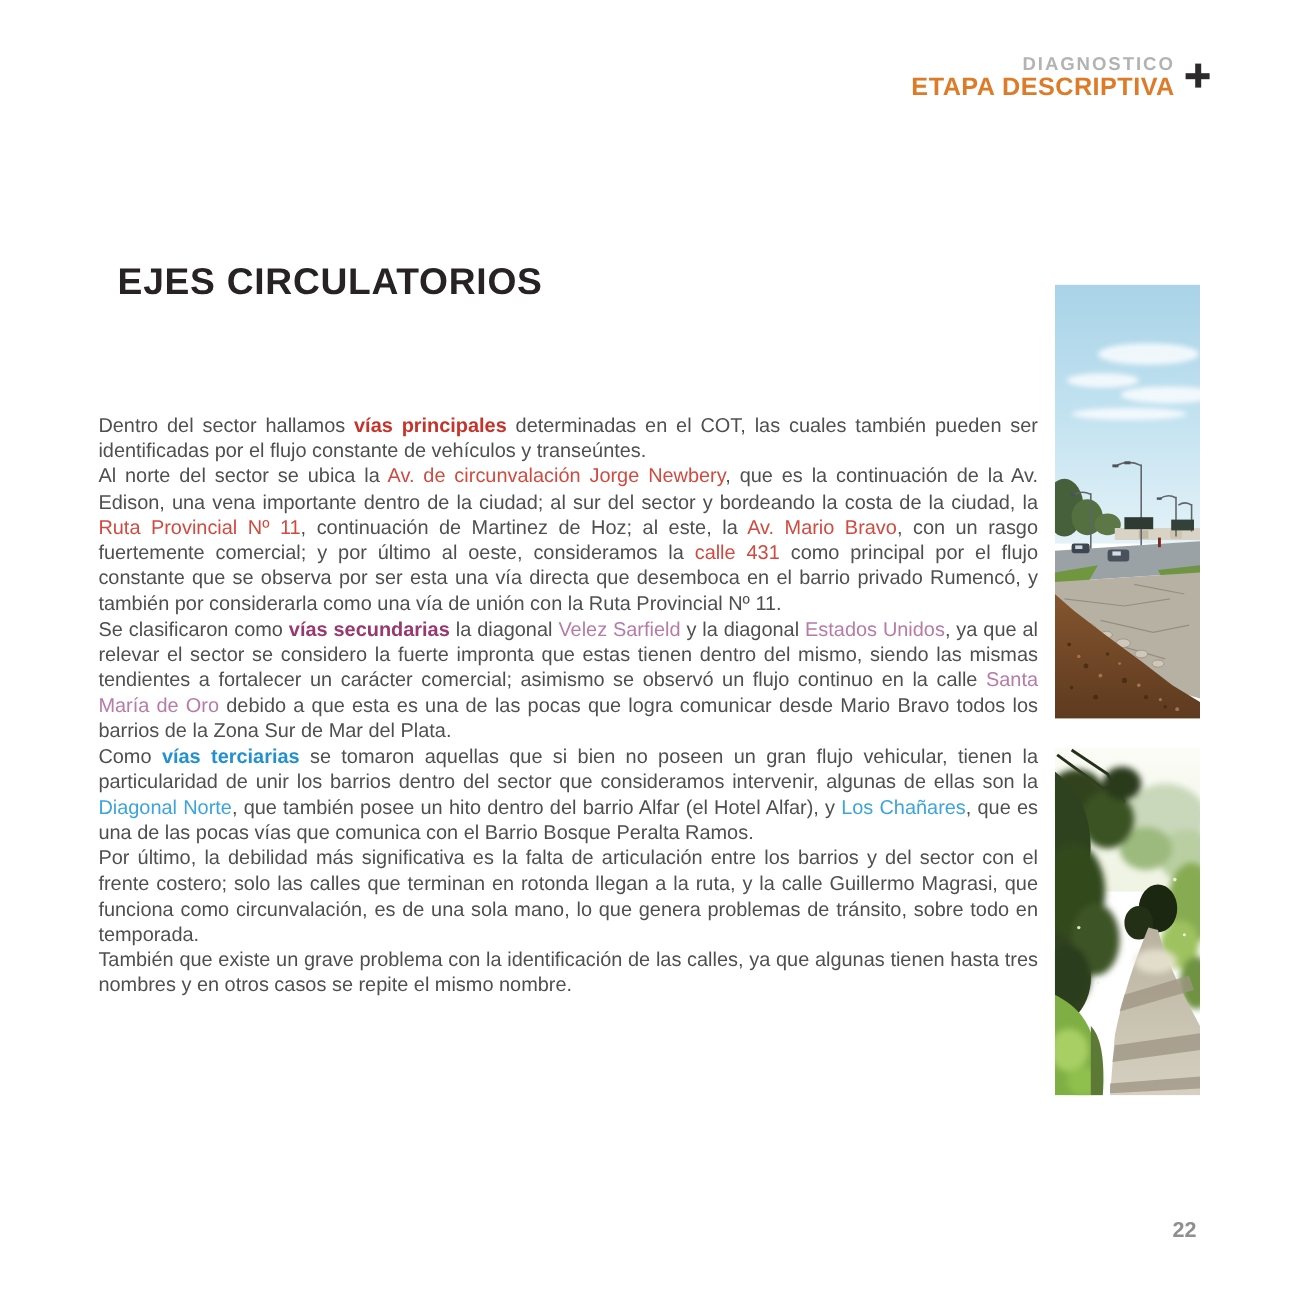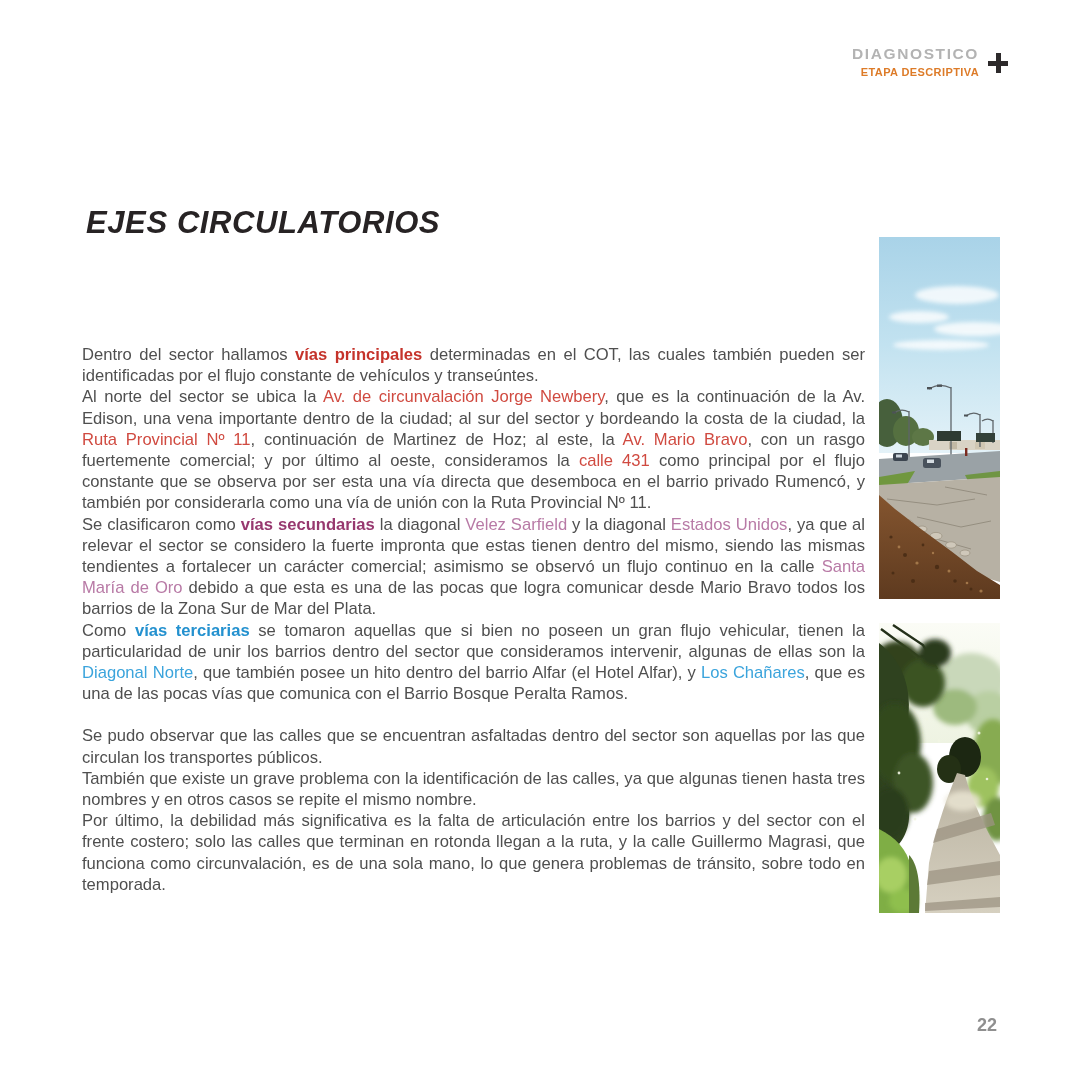--- a/index.html
+++ b/index.html
@@ -27,21 +27,21 @@
   }
   .header-text { text-align: right; }
   .header-kicker {
     font-size: 15.5px;
     font-weight: bold;
     letter-spacing: 1.6px;
     color: var(--header-gray);
     line-height: 19px;
   }
   .header-stage {
-    font-size: 11px;
+    font-size: 21px;
     font-weight: bold;
     letter-spacing: 0.4px;
     color: var(--header-orange);
     line-height: 19px;
   }
   .plus {
     position: relative;
     width: 20px; height: 20px;
   }
   .plus::before, .plus::after {
@@ -49,26 +49,25 @@
     position: absolute;
     background: var(--plus-dark);
   }
   .plus::before { left: 0; top: 7.5px; width: 20px; height: 5px; }
   .plus::after  { left: 7.5px; top: 0; width: 5px; height: 20px; }
 
   
   .page-title {
     position: absolute;
     left: 82px; top: 201px;
-    margin: 4px;
+    margin: 16px;
     font-size: 31px;
     font-weight: 800;
     letter-spacing: 0.6px;
     color: var(--title-dark);
-    font-style: italic;
   }
 
   
   .body-text {
     position: absolute;
     left: 82px; top: 344px;
     width: 783px;
     font-size: 16.6px;
     line-height: 21.2px;
     text-align: justify;
@@ -116,23 +115,22 @@
     <span class="plus"></span>
   </div>
 
   <h1 class="page-title">EJES CIRCULATORIOS</h1>
 
   <div class="body-text">
       <p><span>Dentro del sector hallamos </span><span class="seg-redBold">vías principales</span><span> determinadas en el COT, las cuales también pueden ser identificadas por el flujo constante de vehículos y transeúntes.</span></p>
       <p><span>Al norte del sector se ubica la </span><span class="seg-red">Av. de circunvalación Jorge Newbery</span><span>, que es la continuación de la Av. Edison, una vena importante dentro de la ciudad; al sur del sector y bordeando la costa de la ciudad, la </span><span class="seg-red">Ruta Provincial Nº 11</span><span>, continuación de Martinez de Hoz; al este, la </span><span class="seg-red">Av. Mario Bravo</span><span>, con un rasgo fuertemente comercial; y por último al oeste, consideramos la </span><span class="seg-red">calle 431</span><span> como principal por el flujo constante que se observa por ser esta una vía directa que desemboca en el barrio privado Rumencó, y también por considerarla como una vía de unión con la Ruta Provincial Nº 11.</span></p>
       <p><span>Se clasificaron como </span><span class="seg-purpleBold">vías secundarias</span><span> la diagonal </span><span class="seg-purple">Velez Sarfield</span><span> y la diagonal </span><span class="seg-purple">Estados Unidos</span><span>, ya que al relevar el sector se considero la fuerte impronta que estas tienen dentro del mismo, siendo las mismas tendientes a fortalecer un carácter comercial; asimismo  se observó un flujo continuo en la calle </span><span class="seg-purple">Santa María de Oro</span><span> debido a que esta es una de las pocas que logra comunicar desde Mario Bravo todos los barrios de la Zona Sur de Mar del Plata.</span></p>
       <p><span>Como </span><span class="seg-cyanBold">vías terciarias</span><span> se tomaron aquellas que si bien no poseen un gran flujo vehicular, tienen la particularidad de unir los barrios dentro del sector que consideramos intervenir, algunas de ellas son la </span><span class="seg-cyan">Diagonal Norte</span><span>, que también posee un hito dentro del barrio Alfar (el Hotel Alfar), y </span><span class="seg-cyan">Los Chañares</span><span>, que es una de las pocas vías que comunica con el Barrio Bosque Peralta Ramos.</span></p>
-      <p class="gap"><span>Se pudo observar que las calles que se encuentran asfaltadas dentro del sector son aquellas por las que circulan los transportes públicos.</span></p>
+      <p><span>Por último, la debilidad más significativa es la falta de articulación entre los barrios y del sector con el frente costero; solo las calles que terminan en rotonda llegan a la ruta, y la calle Guillermo Magrasi, que funciona como circunvalación, es de una sola mano, lo que genera problemas de tránsito, sobre todo en temporada.</span></p>
       <p><span>También que existe un grave problema con la identificación de las calles, ya que algunas tienen hasta tres nombres y en otros casos se repite el mismo nombre.</span></p>
-      <p><span>Por último, la debilidad más significativa es la falta de articulación entre los barrios y del sector con el frente costero; solo las calles que terminan en rotonda llegan a la ruta, y la calle Guillermo Magrasi, que funciona como circunvalación, es de una sola mano, lo que genera problemas de tránsito, sobre todo en temporada.</span></p>
     </div>
 
   <figure class="figure figure-avenue">
     <svg viewBox="0 0 121 362" preserveAspectRatio="none">
       <defs>
         <linearGradient id="sky1" x1="0" y1="0" x2="0" y2="1">
           <stop offset="0" stop-color="#a9d3e8"></stop>
           <stop offset="0.5" stop-color="#c2e2f0"></stop>
           <stop offset="1" stop-color="#e4f2f8"></stop>
         </linearGradient>

